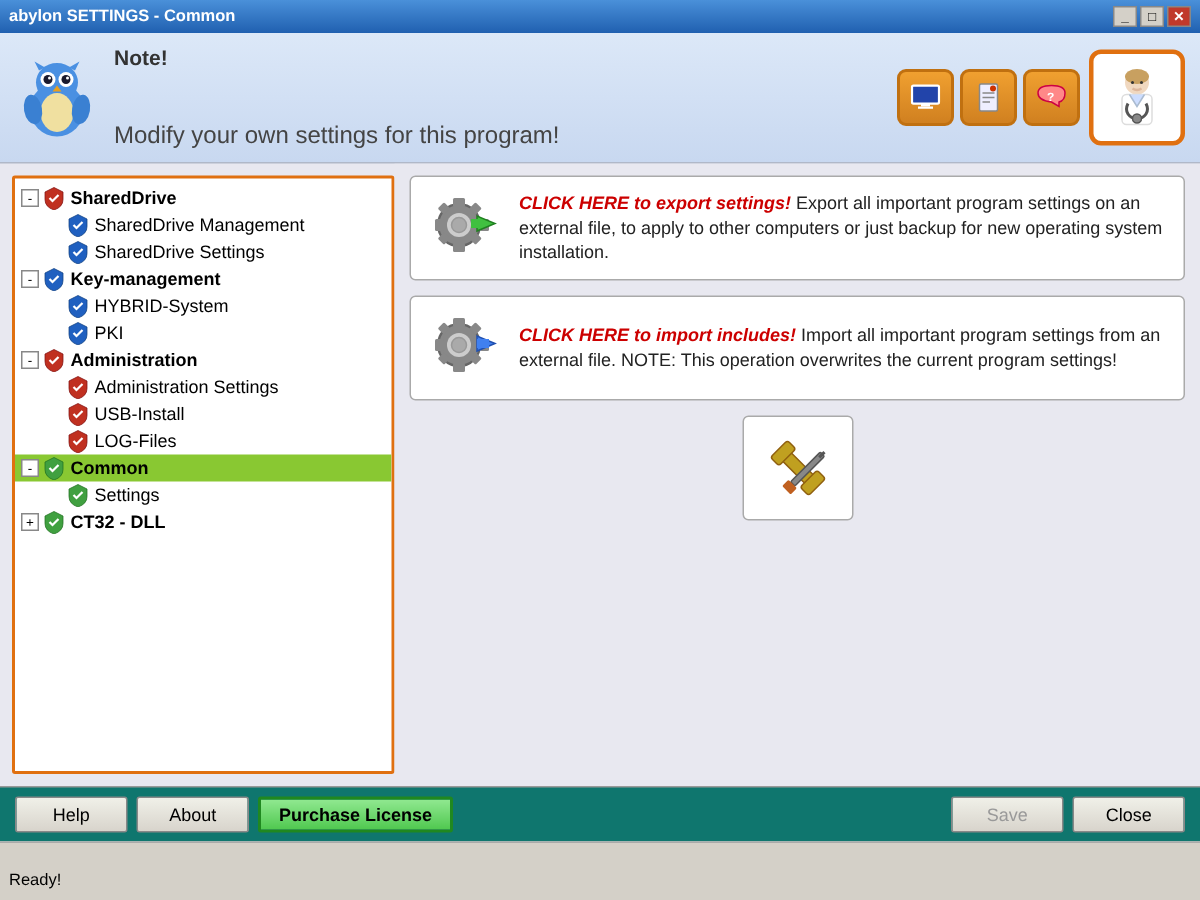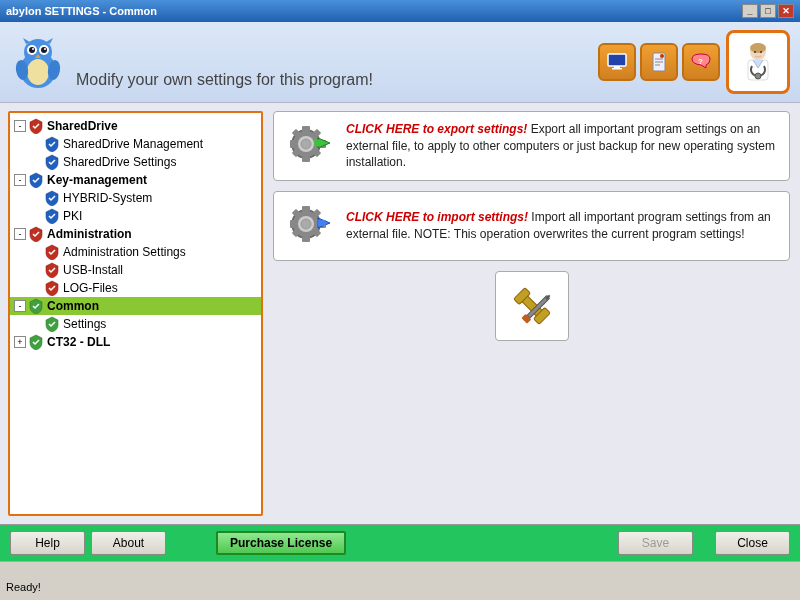--- a/index.html
+++ b/index.html
@@ -223,53 +223,52 @@
       font-size: 12px;
     }
     .card-text p {
       font-size: 12px;
       color: #222;
       line-height: 1.4;
     }
 
     
     .bottom-bar {
-      background: #22c55e;
+      background: #0f766e;
       border-top: 1px solid #999;
       padding: 6px 10px;
       display: flex;
       align-items: flex-end;
       justify-content: space-between;
     }
     .bottom-left {
       display: flex;
       gap: 6px;
     }
     .bottom-right {
       display: flex;
-      gap: 22px;
+      gap: 6px;
       border-radius: 10px;
     }
 
     .win-btn {
       min-width: 75px;
       height: 24px;
       background: linear-gradient(to bottom, #f0f0e8, #d8d4cc);
       border: 1px solid #888;
       border-radius: 2px;
       cursor: pointer;
       font-size: 12px;
       padding: 0 12px;
     }
     .win-btn.purchase {
       background: linear-gradient(to bottom, #90e890, #50c850);
       border: 2px solid #208820;
       font-weight: bold;
       color: #000;
-      margin-left: 44px;
     }
     .win-btn:disabled {
       color: #999;
       cursor: default;
     }
 
     
     .status-bar {
       background: #d4d0c8;
       border-top: 1px solid #aaa;
@@ -317,20 +316,21 @@
           <polygon points="28,20 25,24 31,24" fill="#e8a020"></polygon>
 
           <polygon points="16,10 13,4 20,8" fill="#4a90e2"></polygon>
           <polygon points="40,10 43,4 36,8" fill="#4a90e2"></polygon>
 
           <ellipse cx="12" cy="36" rx="6" ry="10" fill="#3a80d2" transform="rotate(-10, 12, 36)"></ellipse>
           <ellipse cx="44" cy="36" rx="6" ry="10" fill="#3a80d2" transform="rotate(10, 44, 36)"></ellipse>
         </svg>
       </div>
       <div class="header-text">
+        <h2>Note!</h2>
         <p>Modify your own settings for this program!</p>
       </div>
     </div>
     <div style="display:flex; align-items:center; gap:6px;">
       <div class="header-buttons">
         <div class="header-icon-btn">
           <svg width="20" height="18" viewBox="0 0 20 18" fill="none">
             <rect x="1" y="1" width="18" height="12" rx="1" stroke="white" stroke-width="1.5" fill="#2244aa"></rect>
             <rect x="7" y="13" width="6" height="2" fill="white"></rect>
             <rect x="5" y="15" width="10" height="1.5" fill="white"></rect>
@@ -560,21 +560,21 @@
             <rect x="9" y="30" width="6" height="6" rx="1" fill="#888" transform="rotate(45,12,33)"></rect>
             <rect x="30" y="30" width="6" height="6" rx="1" fill="#888" transform="rotate(-45,33,33)"></rect>
 
             <circle cx="22" cy="24" r="5" fill="#aaa" stroke="#999" stroke-width="1"></circle>
 
             <polygon points="46,23 34,18 34,28" fill="#4080f0" stroke="#2050b0" stroke-width="1"></polygon>
             <rect x="34" y="20" width="8" height="6" fill="#4080f0"></rect>
           </svg>
         </div>
         <div class="card-text">
-          <p><span class="click-label">CLICK HERE to import settings!</span> <span>Import  all important program settings from an external file. NOTE: This operation overwrites the current program settings!</span></p>
+          <p><span class="click-label">CLICK HERE to import includes!</span> <span>Import  all important program settings from an external file. NOTE: This operation overwrites the current program settings!</span></p>
         </div>
       </div>
 
       <div class="action-card">
         <div class="action-card-icon">
           <svg width="52" height="52" viewBox="0 0 52 52">
 
             <g transform="rotate(-45, 26, 26)">
               <rect x="22" y="10" width="8" height="30" rx="2" fill="#c0a020" stroke="#906010" stroke-width="1"></rect>
               <rect x="18" y="8" width="16" height="8" rx="2" fill="#c0a020" stroke="#906010" stroke-width="1"></rect>

